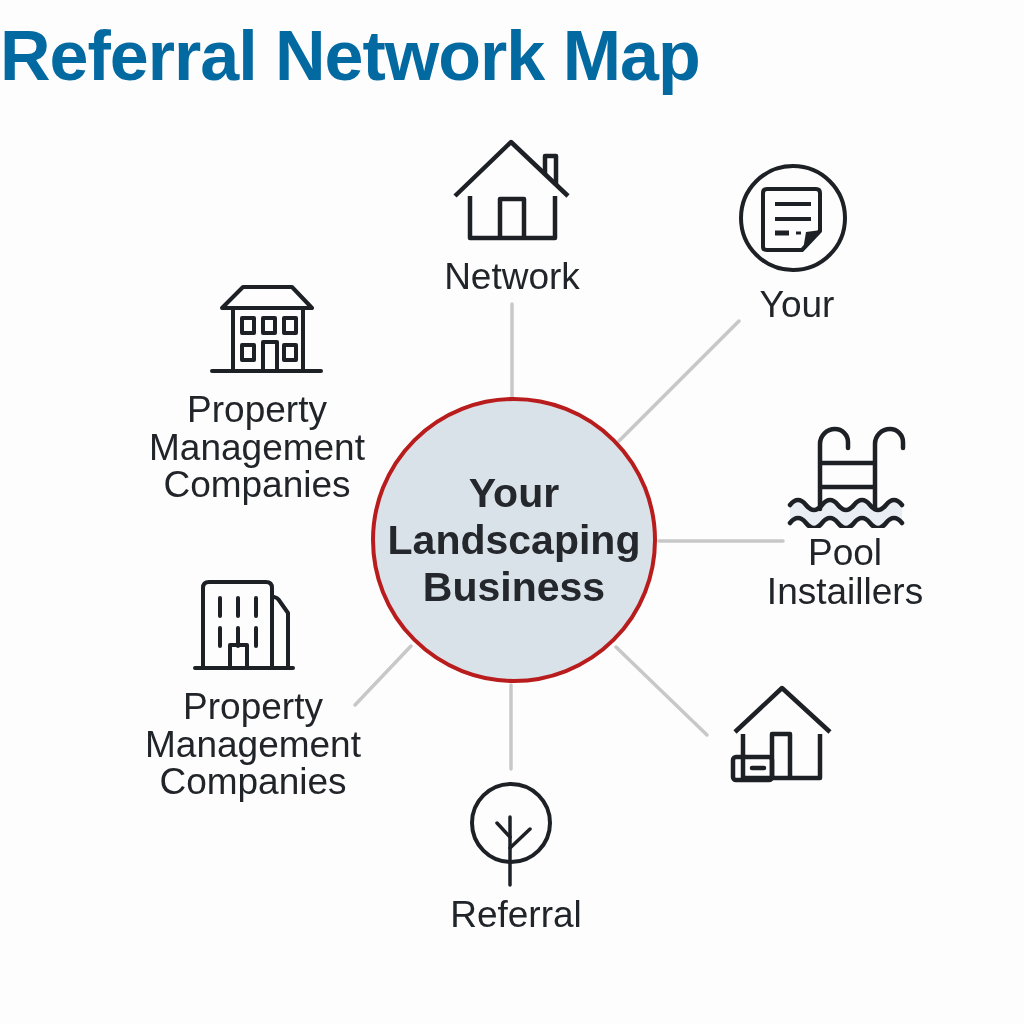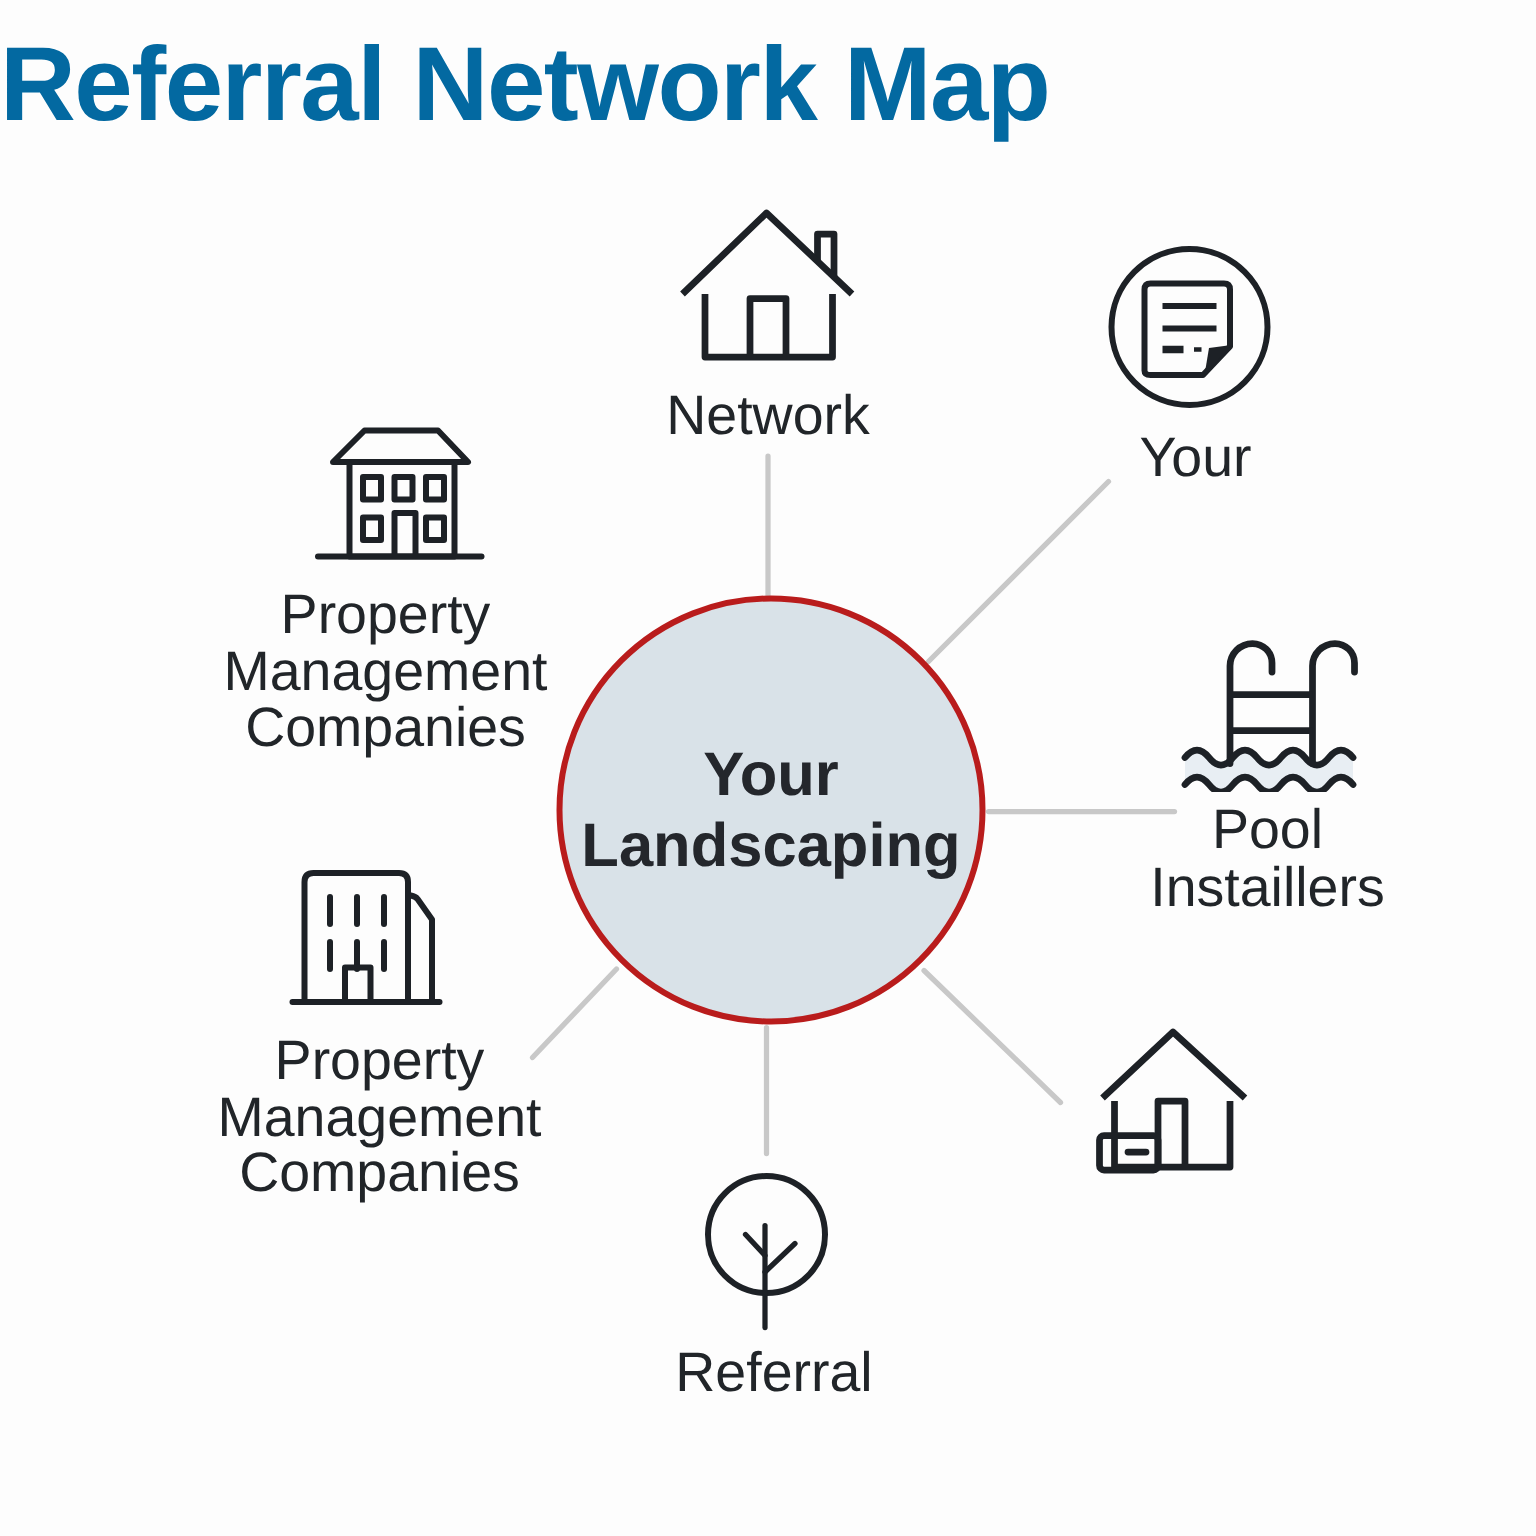--- a/index.html
+++ b/index.html
@@ -50,20 +50,21 @@
     <line class="connector" x1="659" y1="541" x2="783" y2="541"></line>
     <line class="connector" x1="616" y1="647" x2="707" y2="735"></line>
     <line class="connector" x1="511" y1="685" x2="511" y2="769"></line>
     <line class="connector" x1="411" y1="646" x2="355" y2="705"></line>
   </svg>
 
   <div class="center-circle">
     <div class="center-text">
       <span class="ln" style="display:block">Your</span>
       <span class="ln" style="display:block">Landscaping</span>
+      <span class="ln" style="display:block">Business</span>
     </div>
   </div>
 
   <svg class="node-icon" style="left:450px;top:138px" width="124" height="104" viewBox="0 0 124 104">
     <path class="ic" stroke-width="4.5" d="M95,36 V18 H106 V46" fill="#fcfdfd"></path>
     <path class="ic" stroke-width="4.5" d="M5,58 L61,4 L118,58" fill="#fcfdfd"></path>
     <path class="ic" stroke-width="4.5" d="M20,58 V100 H105 V58" fill="#fcfdfd"></path>
     <path class="ic" stroke-width="4.5" d="M50,100 V61 H74 V100"></path>
   </svg>
   <div class="node-label" style="left:362px;top:257px;width:300px">

